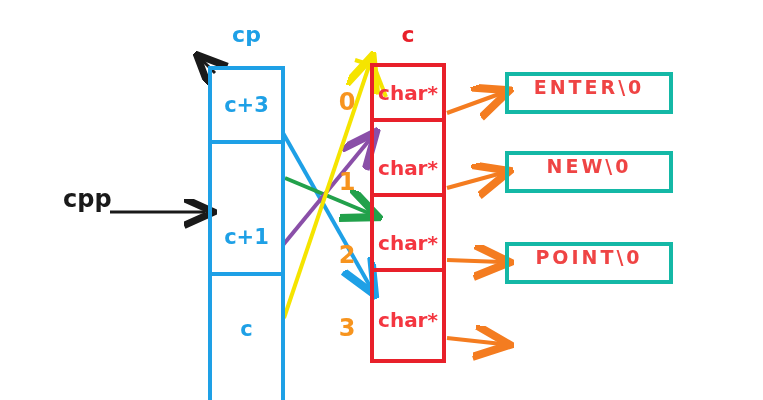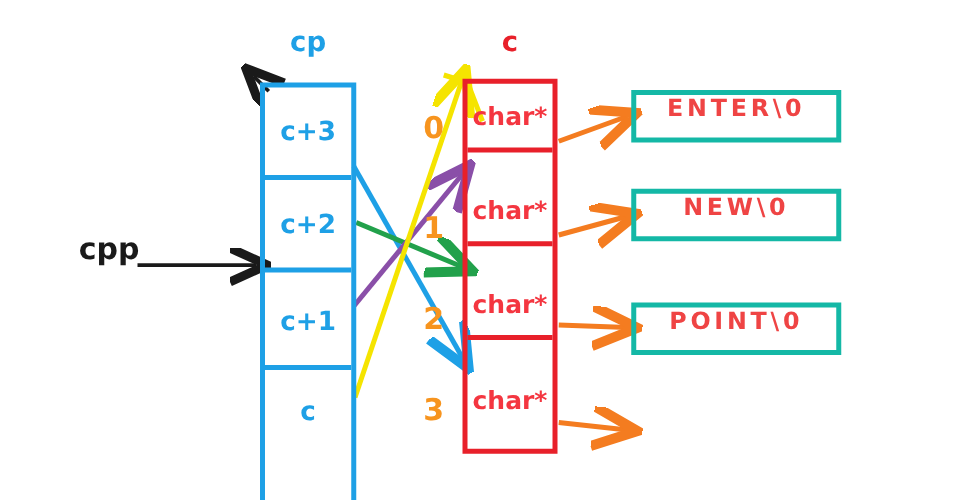--- a/index.html
+++ b/index.html
@@ -143,24 +143,21 @@
 
   <div class="lbl title-cp">cp</div>
   <div class="lbl title-c">c</div>
 
   <div class="lbl cpp-label">cpp</div>
 
   <div class="cp-array">
     <div class="cp-cell b" style="top:0px;">
         <span>c+3</span>
       </div>
-    <div class="cp-cell b" style="top:74px;">
-        <span>c+2</span>
-      </div>
-    <div class="cp-cell b" style="top:152px;">
+    <div class="cp-cell b" style="top:132px;">
         <span>c+1</span>
       </div>
     <div class="cp-cell" style="top:222px;">
         <span>c</span>
       </div>
   </div>
 
   <div class="c-array">
     <div class="c-cell b" style="top:0px;">
         <span>char*</span>

